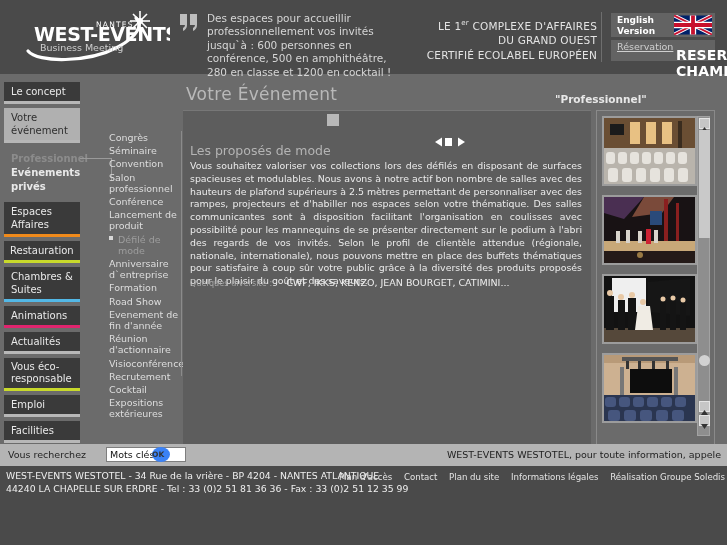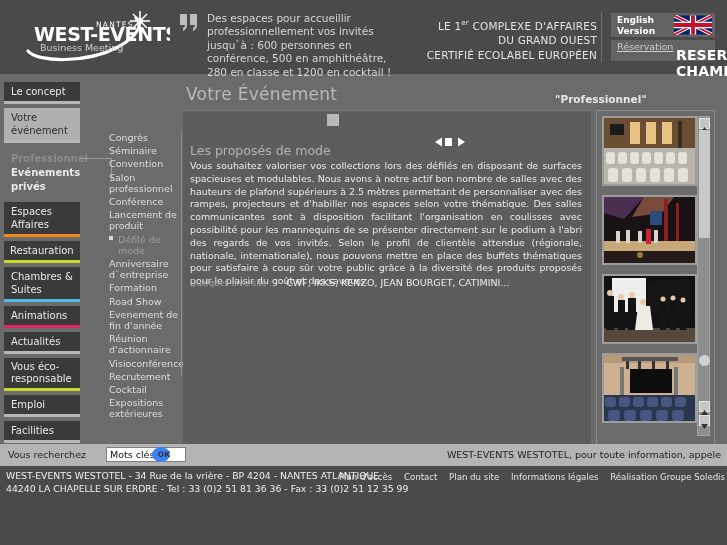--- a/index.html
+++ b/index.html
@@ -218,21 +218,21 @@
     position: absolute; left: 78px; top: 3px; width: 80px; height: 15px;
     background: #ffffff; border: 1px solid #7e7e7e;
     font-size: 9.5px; color: #111; padding: 0 3px;
     font-family: "DejaVu Sans", "Liberation Sans", sans-serif;
     margin-left: 28px;
   }
   #search-ok {
     position: absolute; left: 152px; top: 3px; width: 18px; height: 15px;
     background: #3b82f6; border-radius: 50%;
     font-size: 7.5px; font-weight: bold; color: #333;
-    text-align: right; line-height: 15px;
+    text-align: left; line-height: 15px;
   }
   #info-phone {
     position: absolute; right: 6px; top: 5px;
     font-size: 9.5px; color: #1e1e1e; white-space: nowrap;
   }
 
   
   #footer {
     position: absolute; left: 0; top: 466px; width: 727px; height: 79px;
     background: #4a4a4a;

